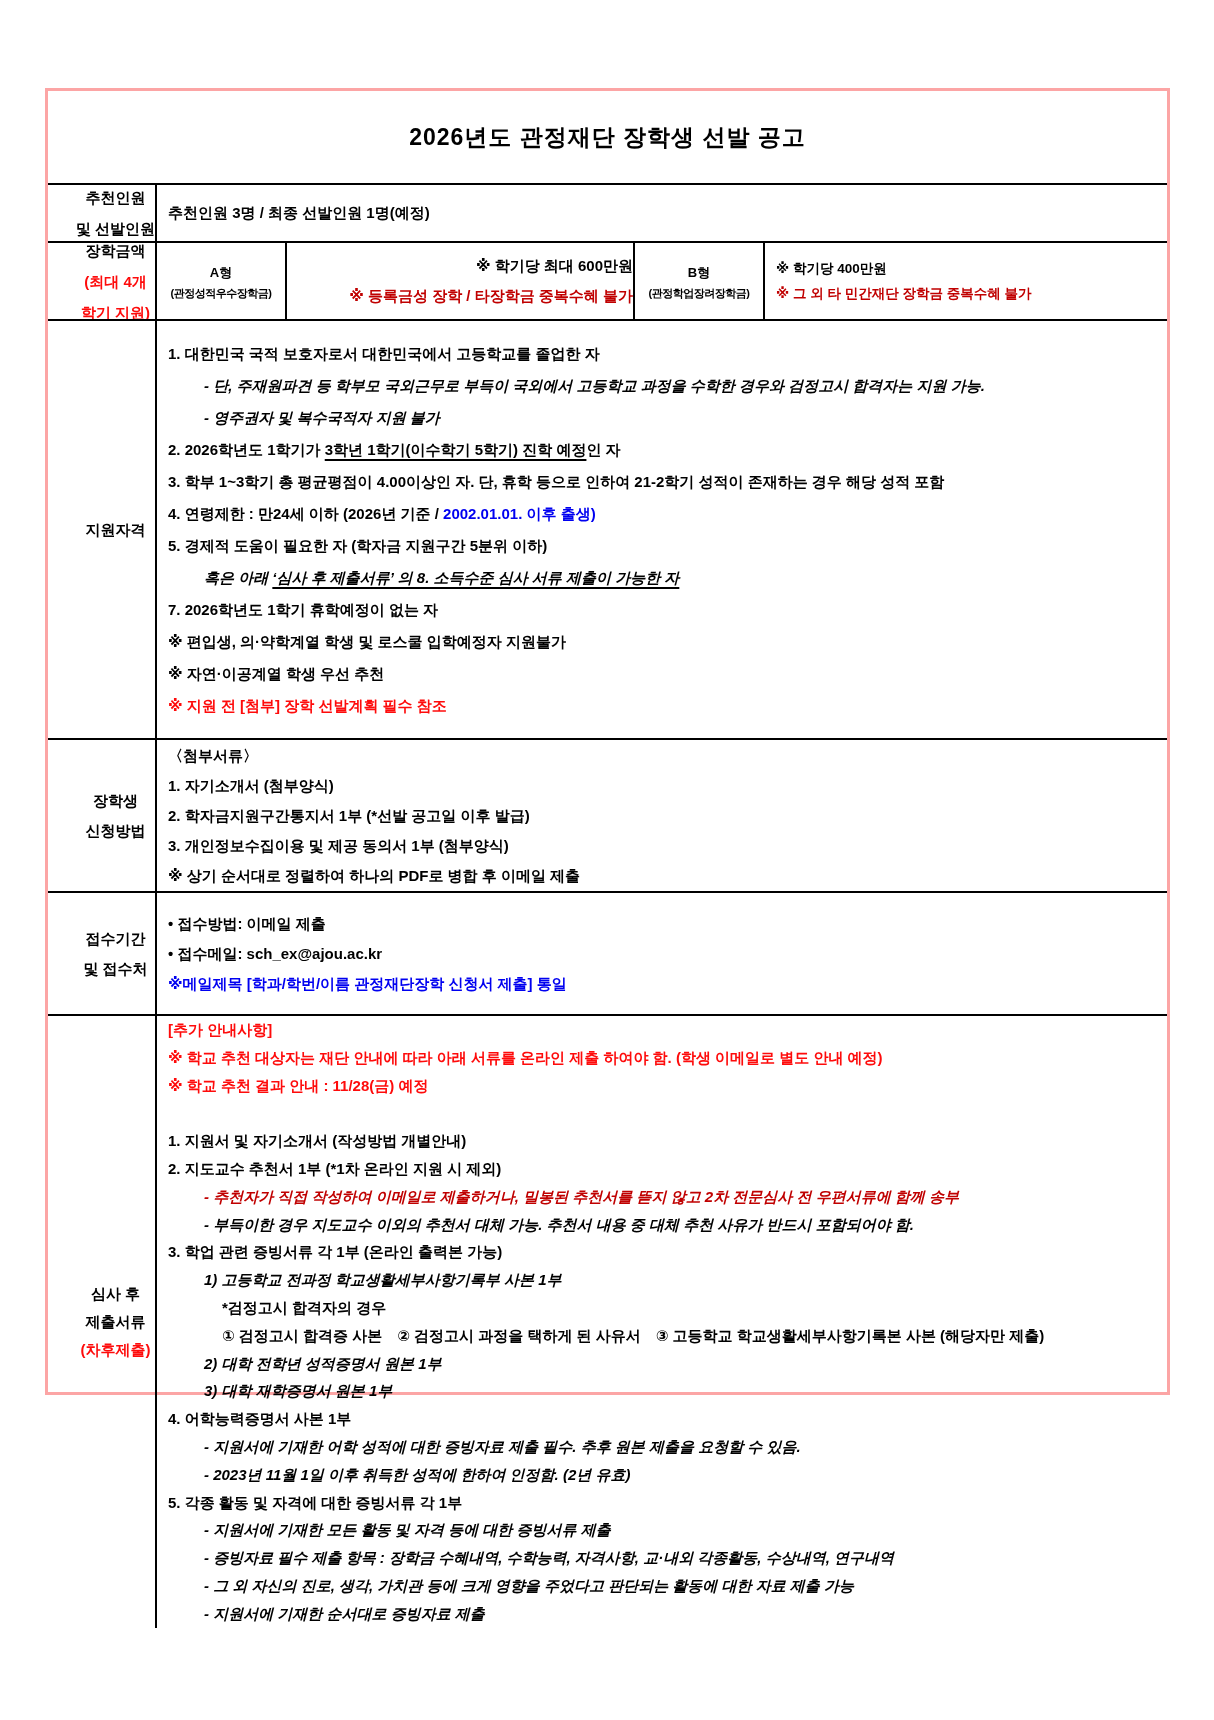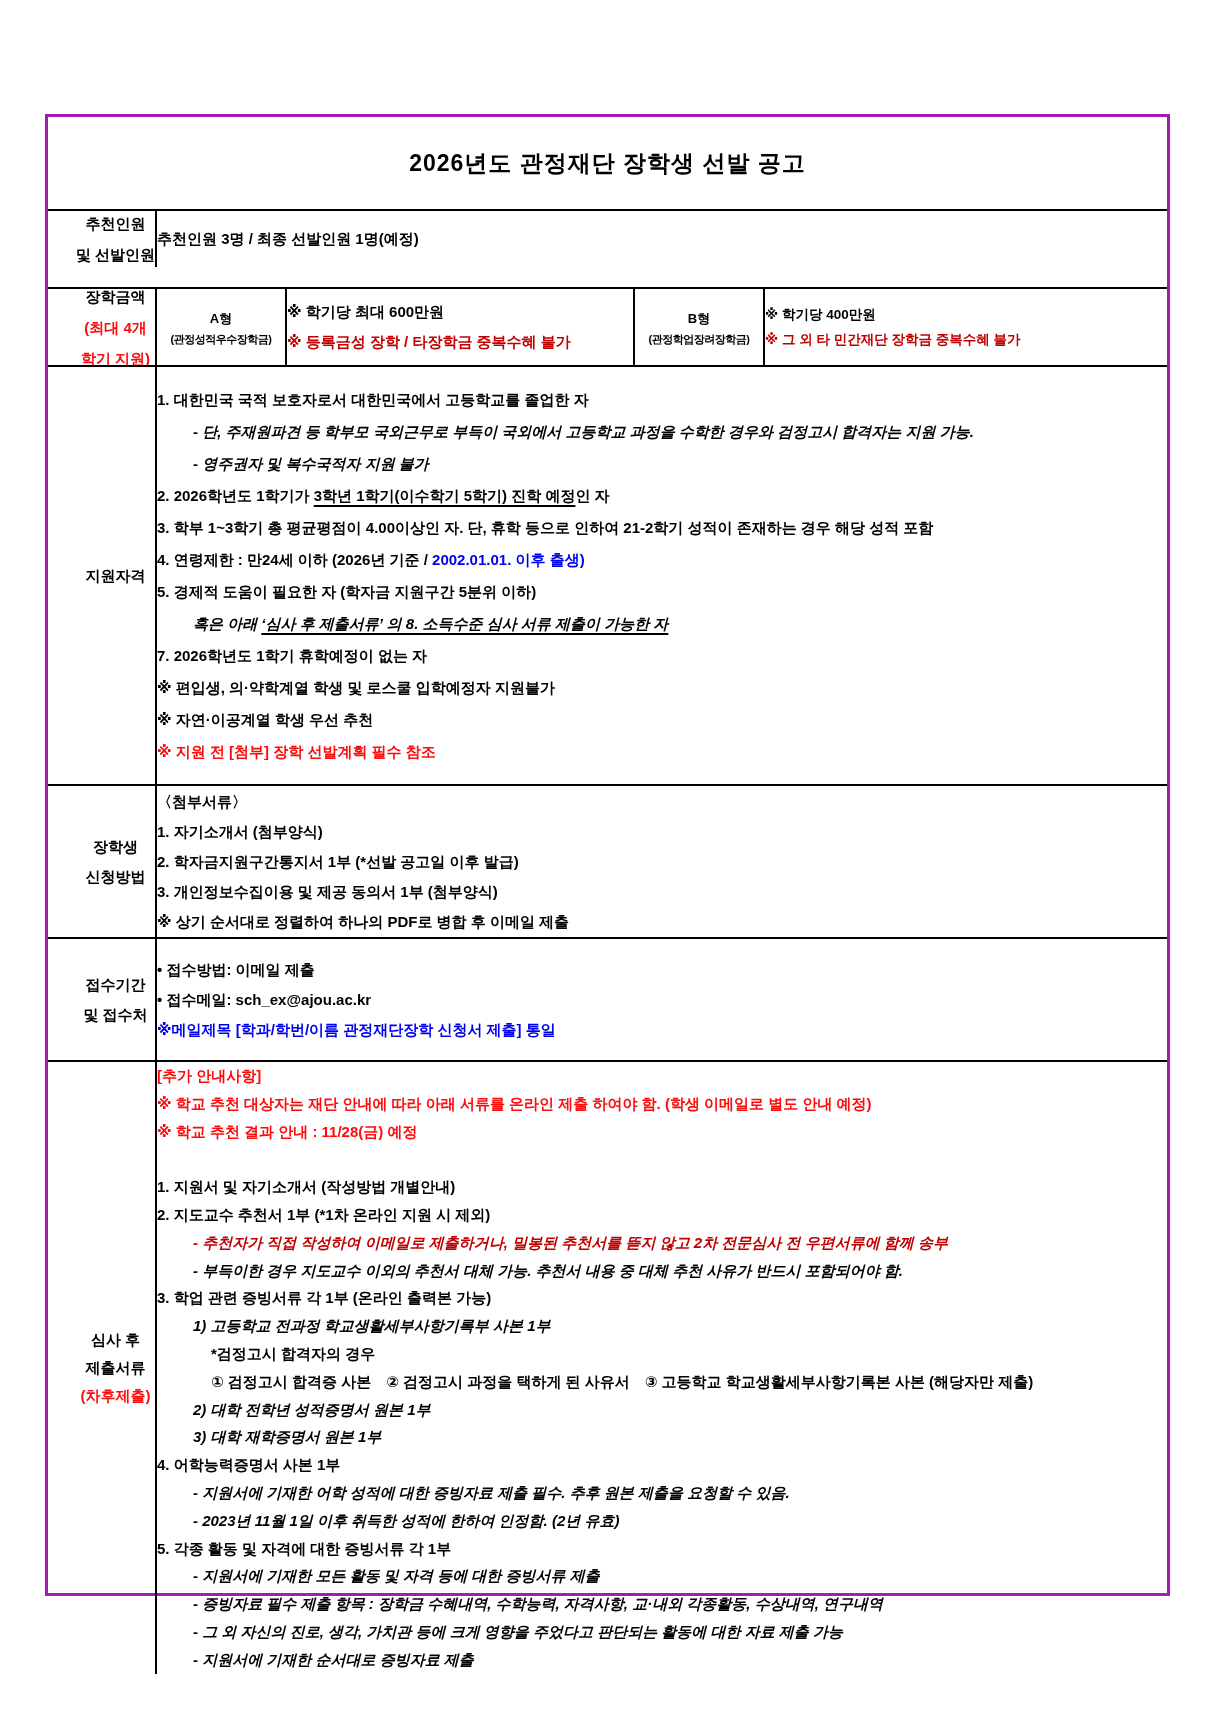--- a/index.html
+++ b/index.html
@@ -2,53 +2,53 @@
 <html><head>
 <meta charset="utf-8">
 <style>
   html,body{margin:0;padding:0;}
   body{
     width:1214px;height:1720px;background:#ffffff;
     font-family:"Liberation Sans","DejaVu Sans",sans-serif;
     font-weight:bold;color:#000;position:relative;
   }
   .doc-table{
-    position:absolute;left:45px;top:114px;width:1125px;height:1482px;
-    border:3px solid #a21caf;box-sizing:border-box;
+    position:absolute;left:45px;top:88px;width:1125px;height:1307px;
+    border:3px solid #fca5a5;box-sizing:border-box;
     display:flex;flex-direction:column;background:#fff;
   }
   .row{display:flex;flex:none;border-top:2px solid #000;box-sizing:border-box;}
   .row:first-child{border-top:none;}
   .cell{box-sizing:border-box;border-left:2px solid #000;overflow:hidden;
         display:flex;flex-direction:column;justify-content:center;}
   .cell:first-child{border-left:none;}
 
   .title-row{height:92px;align-items:center;justify-content:center;}
   .title{font-size:23px;letter-spacing:1px;}
 
   .r1{height:58px;}
-  .r2{height:78px;margin-top:20px;}
+  .r2{height:78px;}
   .r3{height:419px;}
   .r4{height:153px;}
   .r5{height:123px;}
   .r6{flex:1;}
 
   .label{width:107px;flex:none;align-items:center;text-align:center;font-size:15px;padding-left:28px;}
   .label .line{line-height:31px;white-space:nowrap;}
 
-  .content{flex:1;padding-left:0;}
+  .content{flex:1;padding-left:11px;}
   .line{white-space:nowrap;font-size:15px;line-height:32px;}
   .r4 .line,.r5 .line{line-height:30px;}
   .r6 .line{line-height:27.8px;}
 
   .type-cell{width:130px;flex:none;align-items:center;text-align:center;}
   .tname{font-size:13px;line-height:24px;}
   .tsub{font-size:11px;line-height:16px;letter-spacing:-0.5px;}
   .amount-a{width:348px;flex:none;}
-  .amount-a .line{line-height:30px;}
+  .amount-a .line{line-height:30px;text-align:right;}
   .amount-b .line{font-size:13.5px;line-height:25px;}
 
   .indent-1{padding-left:36px;font-style:italic;}
   .indent-2{padding-left:54px;}
 
   .c-r{color:#fe0b0b;}
   .c-dr{color:#c00000;}
   .c-b{color:#0000f0;}
   .u{text-decoration:underline;text-underline-offset:4px;text-decoration-thickness:1.5px;}
 </style>

